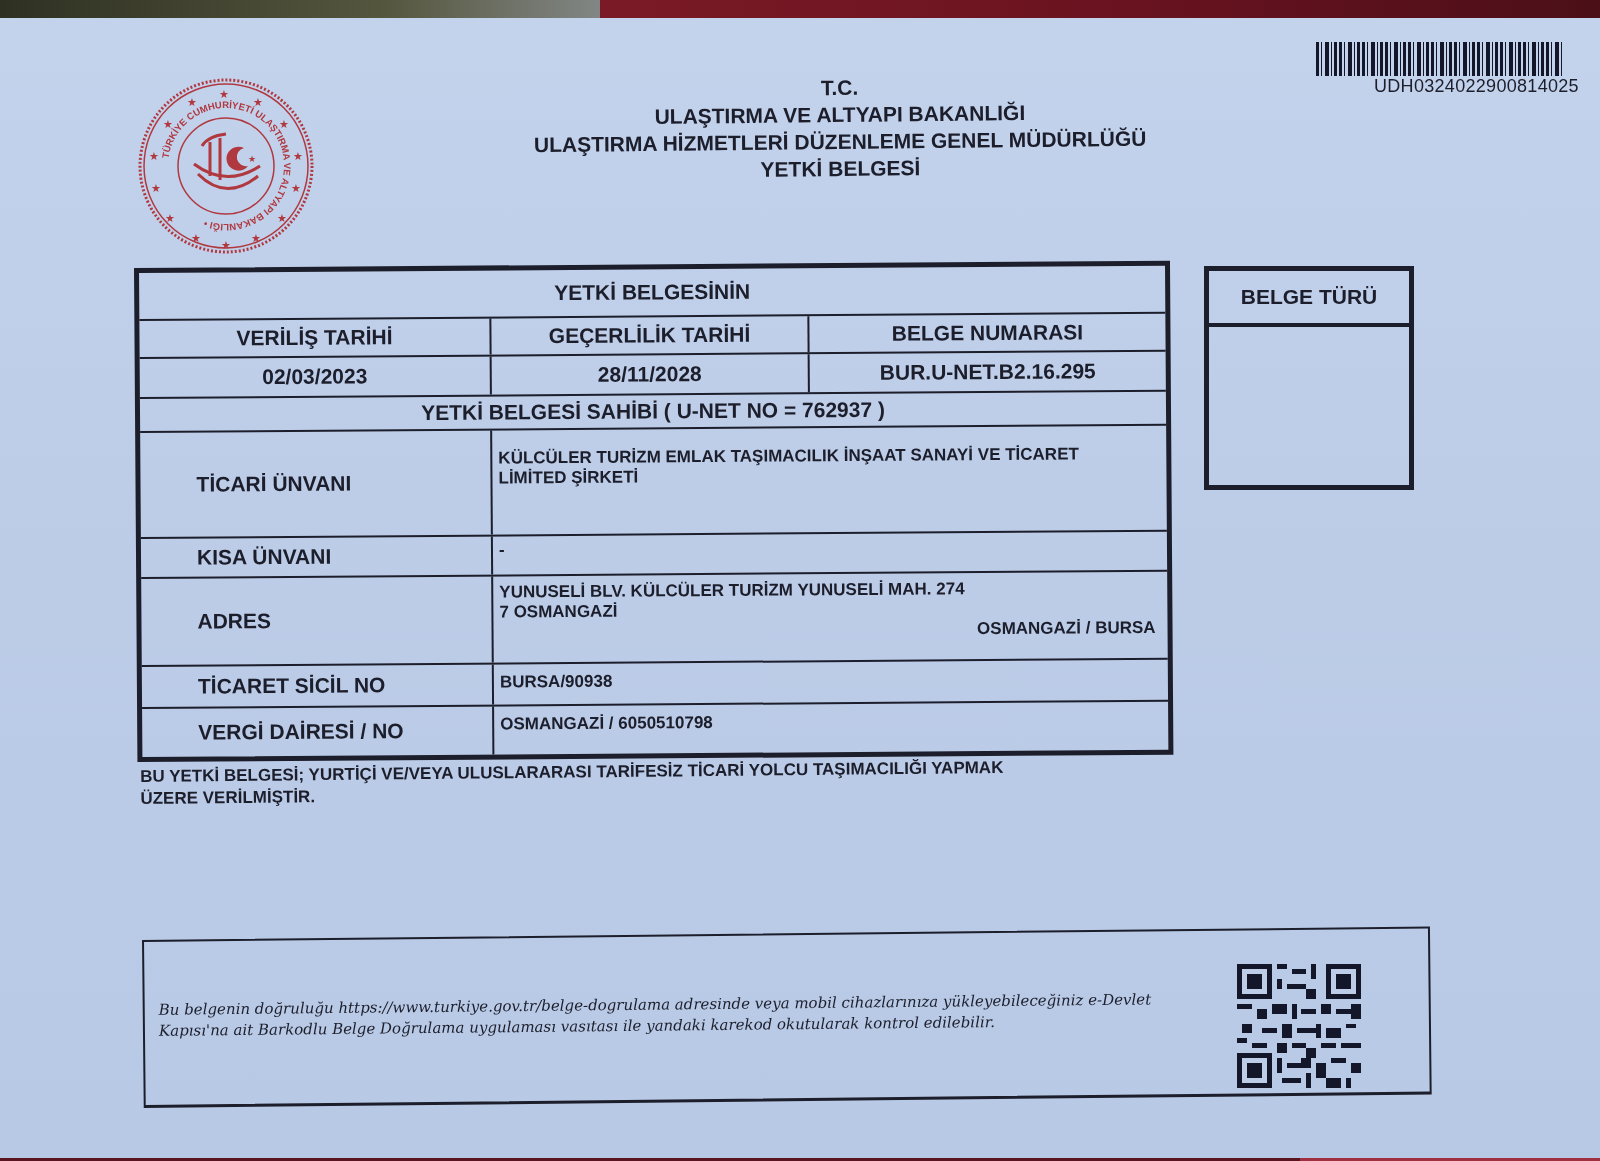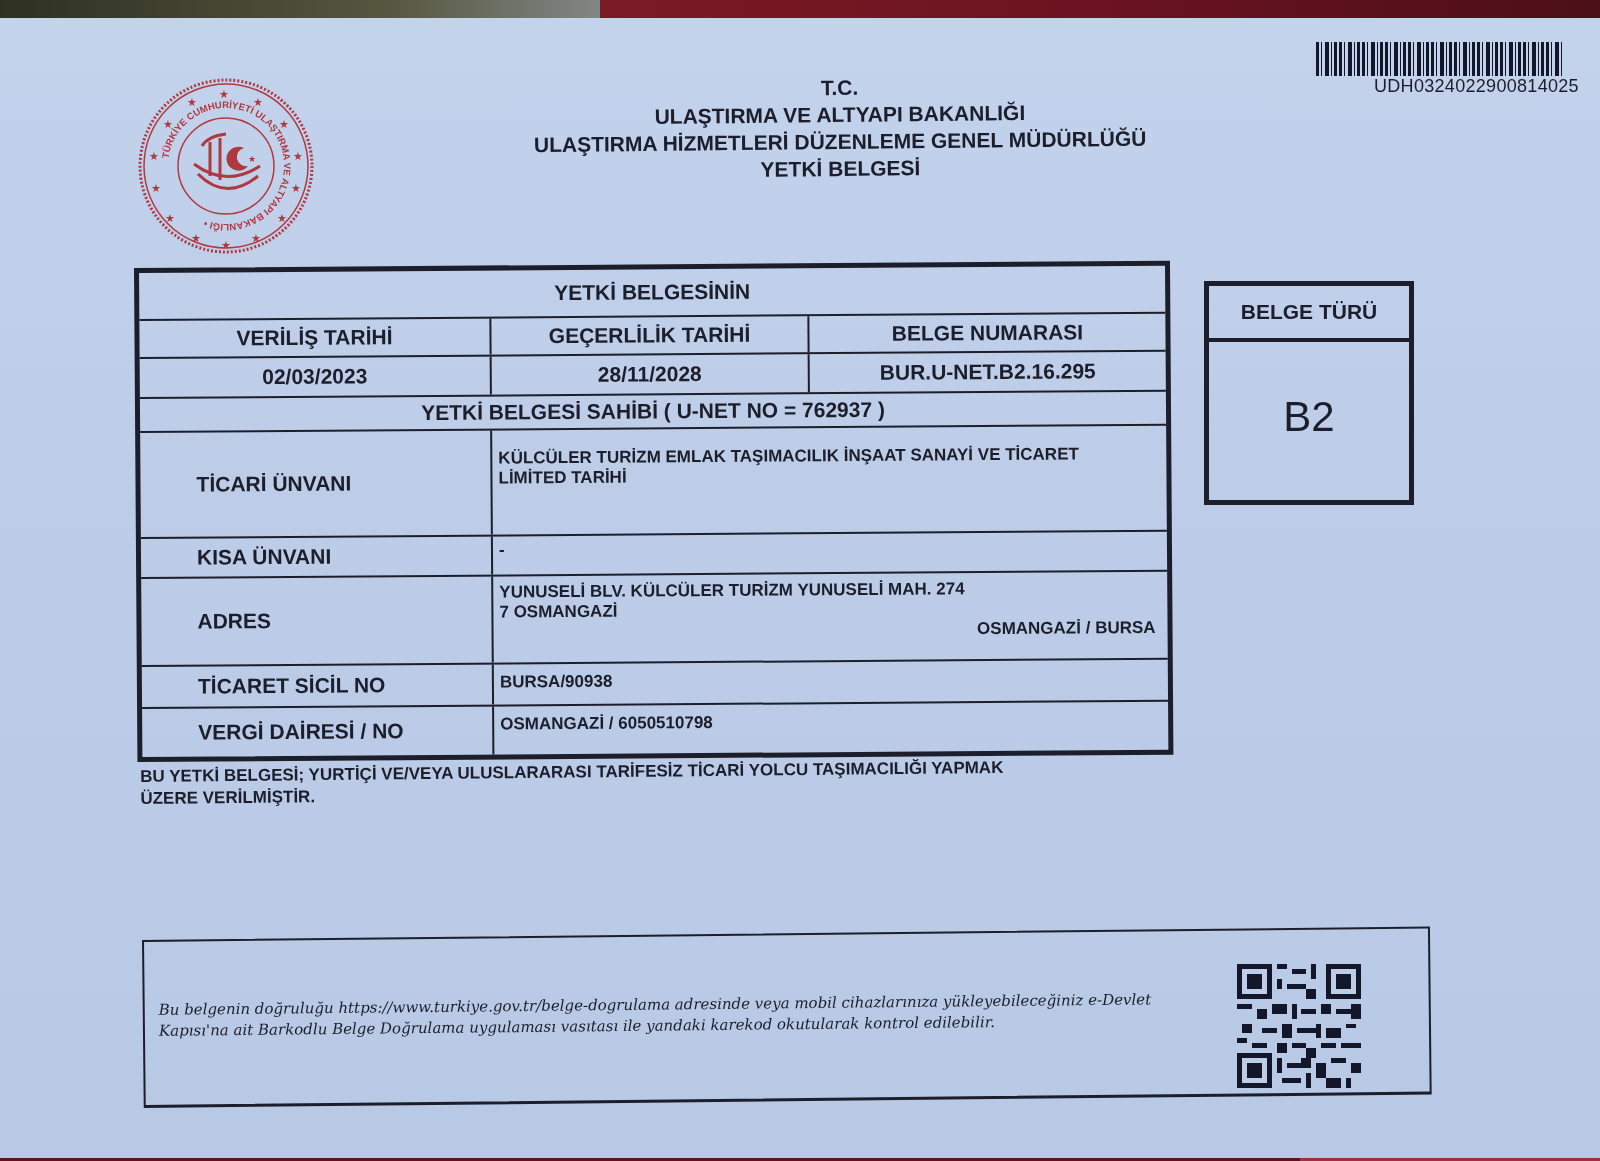--- a/index.html
+++ b/index.html
@@ -47,21 +47,21 @@
     .row { display: flex; border-top: 2px solid #1c1e2b; }
     .row:first-child { border-top: none; }
     .cell { display: flex; align-items: center; justify-content: center; font-weight: bold; font-size: 21px; box-sizing: border-box; }
     .cell + .cell { border-left: 2px solid #1c1e2b; }
     .w1 { width: 350px; } .w2 { width: 318px; } .w3 { flex: 1; }
     .lbl { width: 350px; justify-content: flex-start; padding-left: 56px; }
     .val { flex: 1; justify-content: flex-start; align-items: flex-start; padding: 8px 6px; font-size: 17px; flex-direction: column; }
     .full { flex: 1; }
     
     .type-box { position: absolute; left: 1204px; top: 248px; width: 210px; height: 224px;
-      border: 5px solid #1c1e2b; box-sizing: border-box; margin-top: 15px; }
+      border: 5px solid #1c1e2b; box-sizing: border-box; }
     .type-title { height: 52px; border-bottom: 4px solid #1c1e2b; display: flex; align-items: center; justify-content: center; font-weight: bold; font-size: 21px; }
     .type-val { height: 150px; display: flex; align-items: center; justify-content: center; font-size: 42px; }
     .statement { position: absolute; left: 140px; top: 748px; width: 1040px; font-weight: bold; font-size: 17px; line-height: 22px; transform: rotate(-0.6deg); transform-origin: left top; }
     
     .footer-box { position: absolute; left: 142px; top: 922px; width: 1288px; height: 168px;
       border: 2px solid #1c1e2b; border-bottom-width: 3px; transform: rotate(-0.6deg); transform-origin: left top; box-sizing: border-box; }
     .footer-text { position: absolute; left: 14px; top: 58px; width: 1020px; font-family: "DejaVu Serif", serif; font-style: italic; font-size: 15px; line-height: 21px; }
     .qr { position: absolute; left: 1234px; top: 946px; width: 130px; height: 124px; }
   </style>
 </head>
@@ -134,21 +134,21 @@
       <div class="cell w2">28/11/2028</div>
       <div class="cell w3">BUR.U-NET.B2.16.295</div>
     </div>
     <div class="row" style="height:32px;">
       <div class="cell full">YETKİ BELGESİ SAHİBİ ( U-NET NO = 762937 )</div>
     </div>
     <div class="row" style="height:104px;">
       <div class="cell lbl">TİCARİ ÜNVANI</div>
       <div class="cell val" style="padding-top:18px;">
         <div>KÜLCÜLER TURİZM EMLAK TAŞIMACILIK İNŞAAT SANAYİ VE TİCARET</div>
-        <div>LİMİTED TARİHİ</div>
+        <div>LİMİTED ŞİRKETİ</div>
       </div>
     </div>
     <div class="row" style="height:38px;">
       <div class="cell lbl">KISA ÜNVANI</div>
       <div class="cell val" style="padding-top:4px;">
         <div>-</div>
       </div>
     </div>
     <div class="row" style="height:86px;">
       <div class="cell lbl">ADRES</div>
@@ -167,21 +167,20 @@
     <div class="row" style="height:48px;">
       <div class="cell lbl">VERGİ DAİRESİ / NO</div>
       <div class="cell val" style="padding-top:8px;">
         <div>OSMANGAZİ / 6050510798</div>
       </div>
     </div>
   </div>
 
   <div class="type-box">
     <div class="type-title">BELGE TÜRÜ</div>
-    <div class="type-val">B2</div>
   </div>
 
   <div class="statement">
     <div>BU YETKİ BELGESİ; YURTİÇİ VE/VEYA ULUSLARARASI TARİFESİZ TİCARİ YOLCU TAŞIMACILIĞI  YAPMAK</div>
     <div>ÜZERE VERİLMİŞTİR.</div>
   </div>
 
   <div class="footer-box">
     <div class="footer-text">
       <div>Bu belgenin doğruluğu https://www.turkiye.gov.tr/belge-dogrulama adresinde veya mobil cihazlarınıza yükleyebileceğiniz e-Devlet</div>

